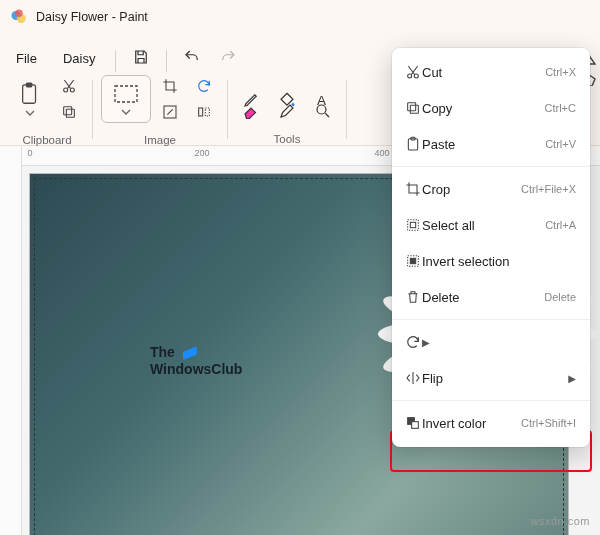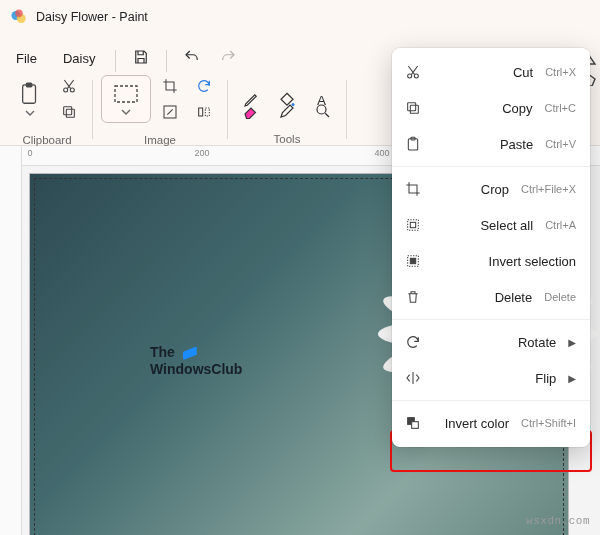--- a/index.html
+++ b/index.html
@@ -25,28 +25,28 @@
   .vruler { position:absolute; top:0; left:0; width:22px; bottom:0; background:#fafafa; border-right:1px solid #ddd;}
   .tick { position:absolute; top:2px; width:40px; text-align:center; }
   .canvas { position:absolute; top:28px; left:30px; width:538px; height:436px; background:linear-gradient(135deg,#2d4a52 0%,#436a6e 35%,#8aa8a0 70%,#5a7a76 100%); box-shadow:0 0 0 1px #bbb; }
   .marquee { position:absolute; inset:4px; border:1.5px dashed #333; }
   .flower { position:absolute; top:40px; right:-40px; width:240px; height:240px; }
   .petal { position:absolute; width:26px; height:110px; background:#fefefe; border-radius:50% 50% 40% 40%; left:107px; top:10px; transform-origin:50% 110px; box-shadow:inset 0 -6px 10px rgba(200,200,190,.4);}
   .center { position:absolute; top:95px; left:95px; width:50px; height:50px; border-radius:50%; background:radial-gradient(circle,#f5d020 0%,#e6b800 50%,#b38600 100%);}
   .brand { position:absolute; top:170px; left:120px; font-size:14px; font-weight:600; color:#172028; line-height:1.2;}
   .brandicon { width:14px;height:14px;background:#1a8cff;border-radius:2px;display:inline-block;vertical-align:middle;margin-left:4px;clip-path:polygon(0 100%,0 40%,100% 0,100% 60%);}
   .ctxmenu { position:absolute; top:48px; left:392px; width:198px; background:#fff; border-radius:8px; box-shadow:0 8px 28px rgba(0,0,0,.22),0 0 0 1px rgba(0,0,0,.06); padding:6px 0; z-index:50;}
-  .mitem { display:flex; align-items:center; height:36px; padding:0 14px 0 12px; gap:12px; font-size:13px;text-align:right;}
+  .mitem { display:flex; align-items:center; height:36px; padding:0 14px 0 12px; font-size:13px;}
   .mitem .micon { width:18px; height:18px; flex:0 0 18px; display:flex;align-items:center;justify-content:center;}
   .mitem .mlabel { flex:1; }
   .mitem .mshort { font-size:11px; color:#888; }
   .mitem .chev { color:#555; font-size:10px;}
   .msep { height:1px; background:#eee; margin:4px 0;}
   .highlight { position:absolute; border:2.5px solid #e11; border-radius:4px; pointer-events:none;}
-  .watermark { position:absolute; bottom:8px; right:10px; font-size:11px; color:#9a9a9a; letter-spacing:.5px;font-family:Liberation Mono, monospace;}
+  .watermark { position:absolute; bottom:8px; right:10px; font-size:11px; color:#9a9a9a; letter-spacing:.5px;}
   svg { display:block; }
   .shapesstrip{position:absolute; top:52px; right:0; width:24px; display:flex; flex-direction:column; gap:6px; align-items:center;}
 </style>
 </head>
 <body>
 
 <div class="titlebar">
   <span class="appicon">
     <svg viewBox="0 0 24 24">
         <circle cx="8" cy="10" r="6" fill="#4aa3e0"></circle>
@@ -321,21 +321,20 @@
     <span class="mlabel">Delete</span>
     <span class="mshort">Delete</span>
   </div>
   <div class="msep"></div>
   <div class="mitem">
     <span class="micon">
         <svg width="16" height="16" viewBox="0 0 24 24" fill="none" stroke="#444" stroke-width="1.8">
           <path d="M20 12a8 8 0 10-2.3 5.6M20 5v6h-6"></path>
         </svg>
       </span>
-    <span class="mlabel">Rotate</span>
     <span class="chev">▶</span>
   </div>
   <div class="mitem">
     <span class="micon">
         <svg width="16" height="16" viewBox="0 0 24 24" fill="none" stroke="#444" stroke-width="1.6">
           <path d="M12 3v18M7 7l-4 5 4 5M17 7l4 5-4 5"></path>
         </svg>
       </span>
     <span class="mlabel">Flip</span>
     <span class="chev">▶</span>

